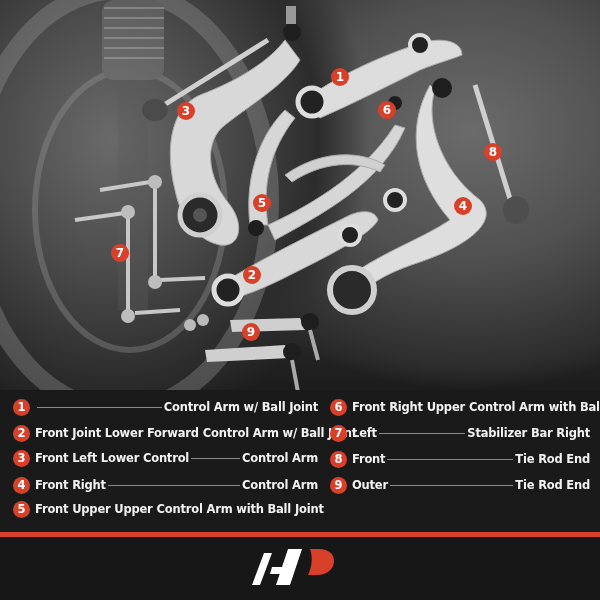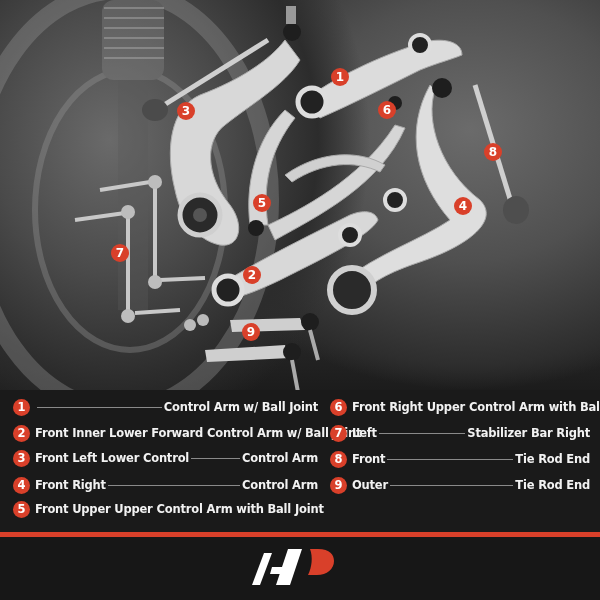--- a/index.html
+++ b/index.html
@@ -132,21 +132,21 @@
 
 <div class="legend">
 
   <div class="row" style="left:13px; top:7px; width:305px;">
     <span class="num">1</span>
     <span class="line"></span>
     <span>Control Arm w/ Ball Joint</span>
   </div>
   <div class="row" style="left:13px; top:33px; width:305px;">
     <span class="num">2</span>
-    <span>Front Inner Lower Forward</span>
+    <span>Front Joint Lower Forward</span>
     <span class="line"></span>
     <span>Control Arm w/ Ball Joint</span>
   </div>
   <div class="row" style="left:13px; top:58px; width:305px;">
     <span class="num">3</span>
     <span>Front Left Lower Control</span>
     <span class="line"></span>
     <span>Control Arm</span>
   </div>
   <div class="row" style="left:13px; top:85px; width:305px;">

